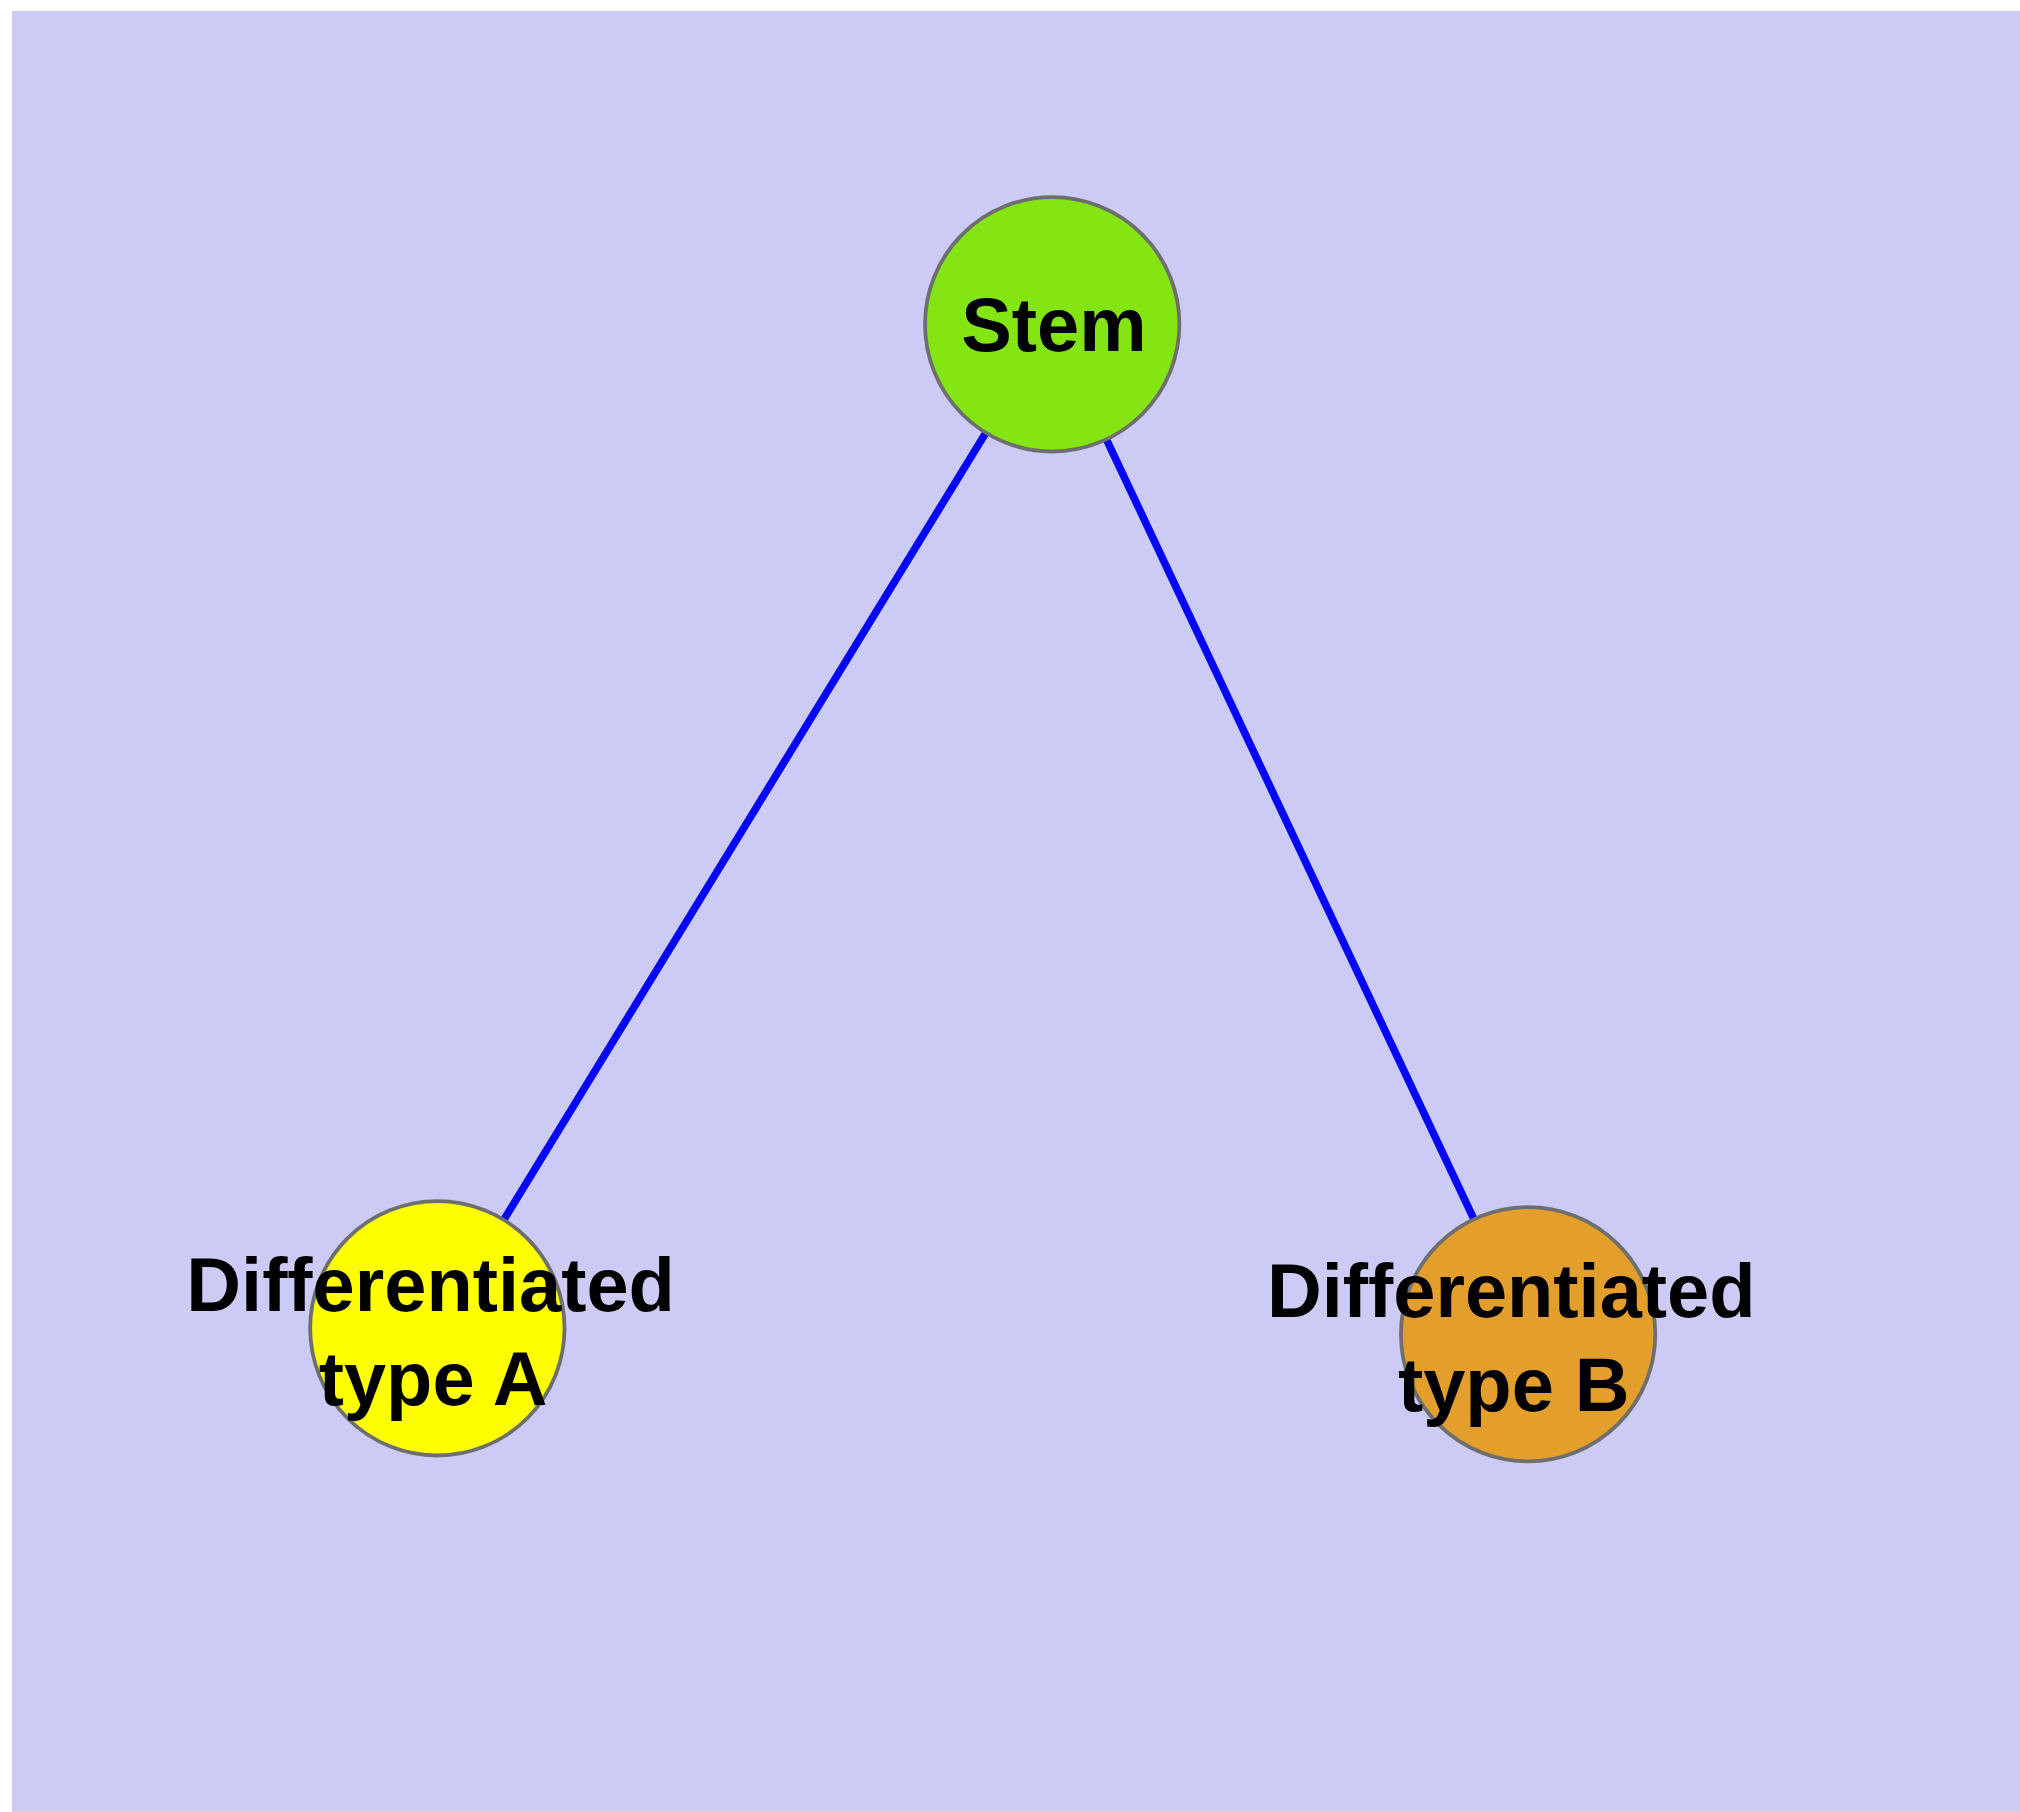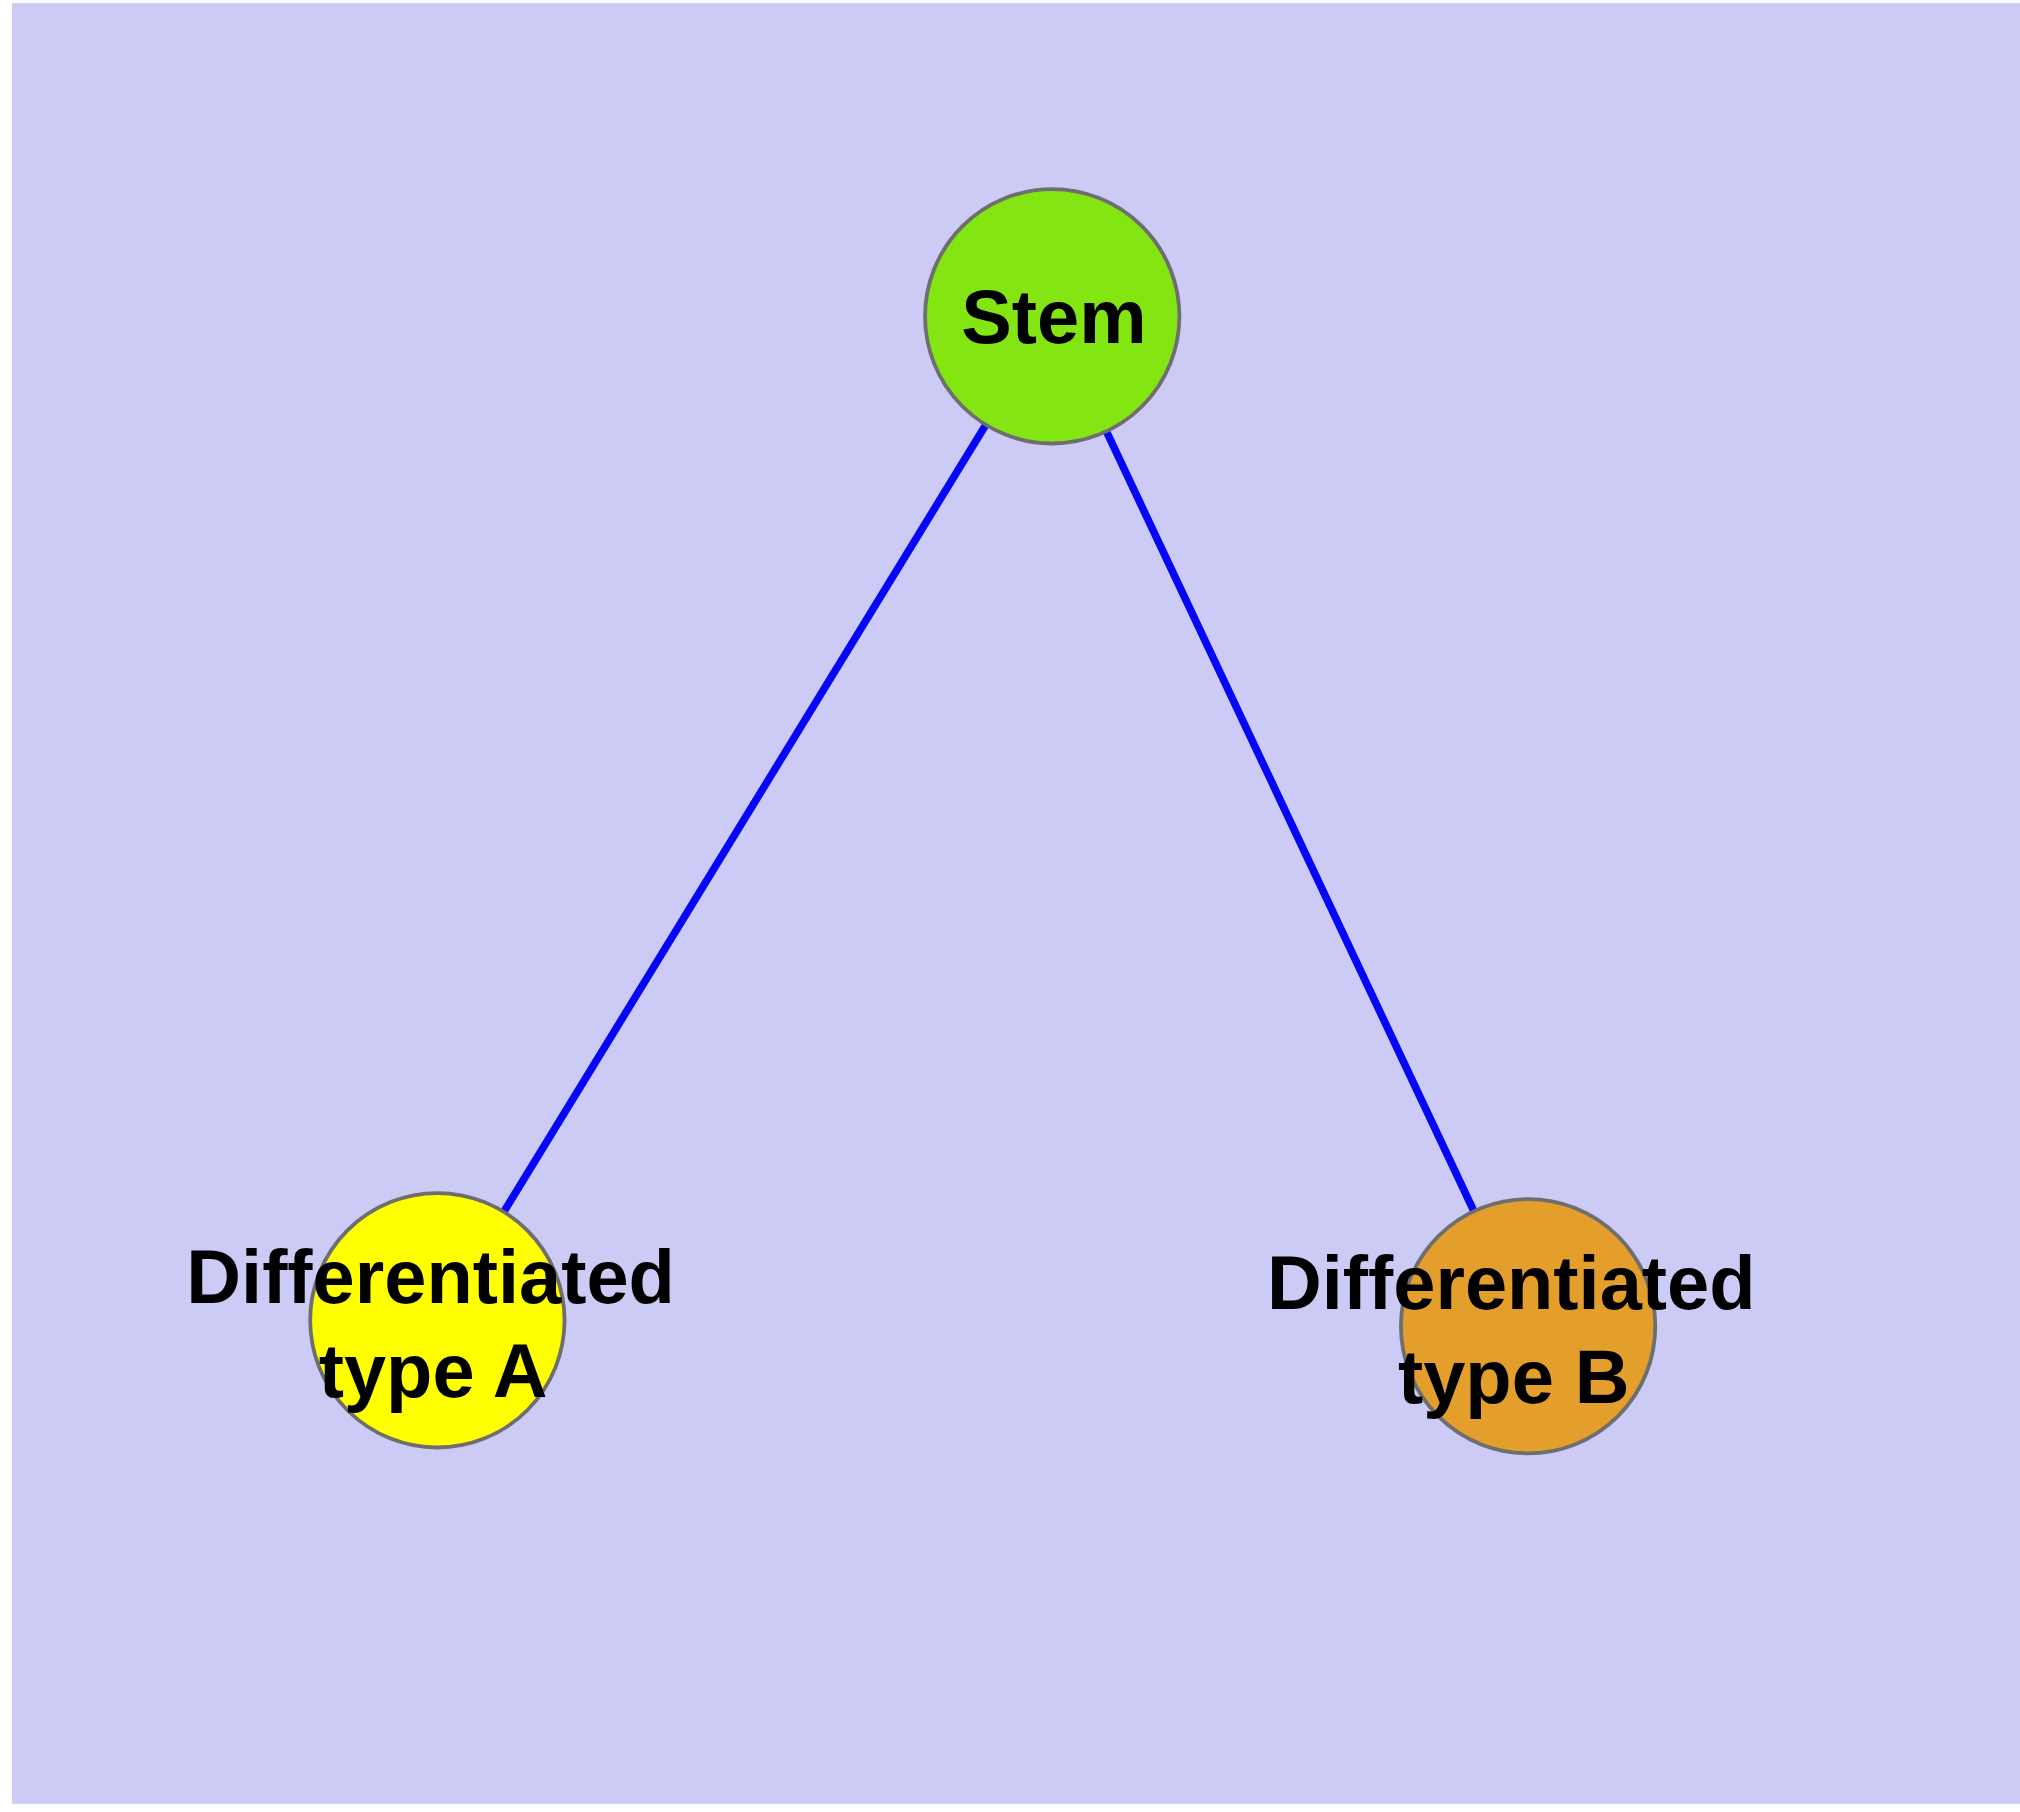--- a/index.html
+++ b/index.html
@@ -6,20 +6,21 @@
   html, body {
     margin: 0;
     padding: 0;
     background: #ffffff; 
   }
   .canvas-wrap {
     width: 100%;
     padding-top: 3.4px;   
     padding-left: 12px;  
     box-sizing: border-box;
+    margin-top: 8px;
   }
   svg.diagram {
     display: block;
     width: 100%;
     height: auto;
   }
   svg.diagram text {
     font-family: "Liberation Sans", "DejaVu Sans", sans-serif;
     font-weight: bold;
     font-size: 90px;

